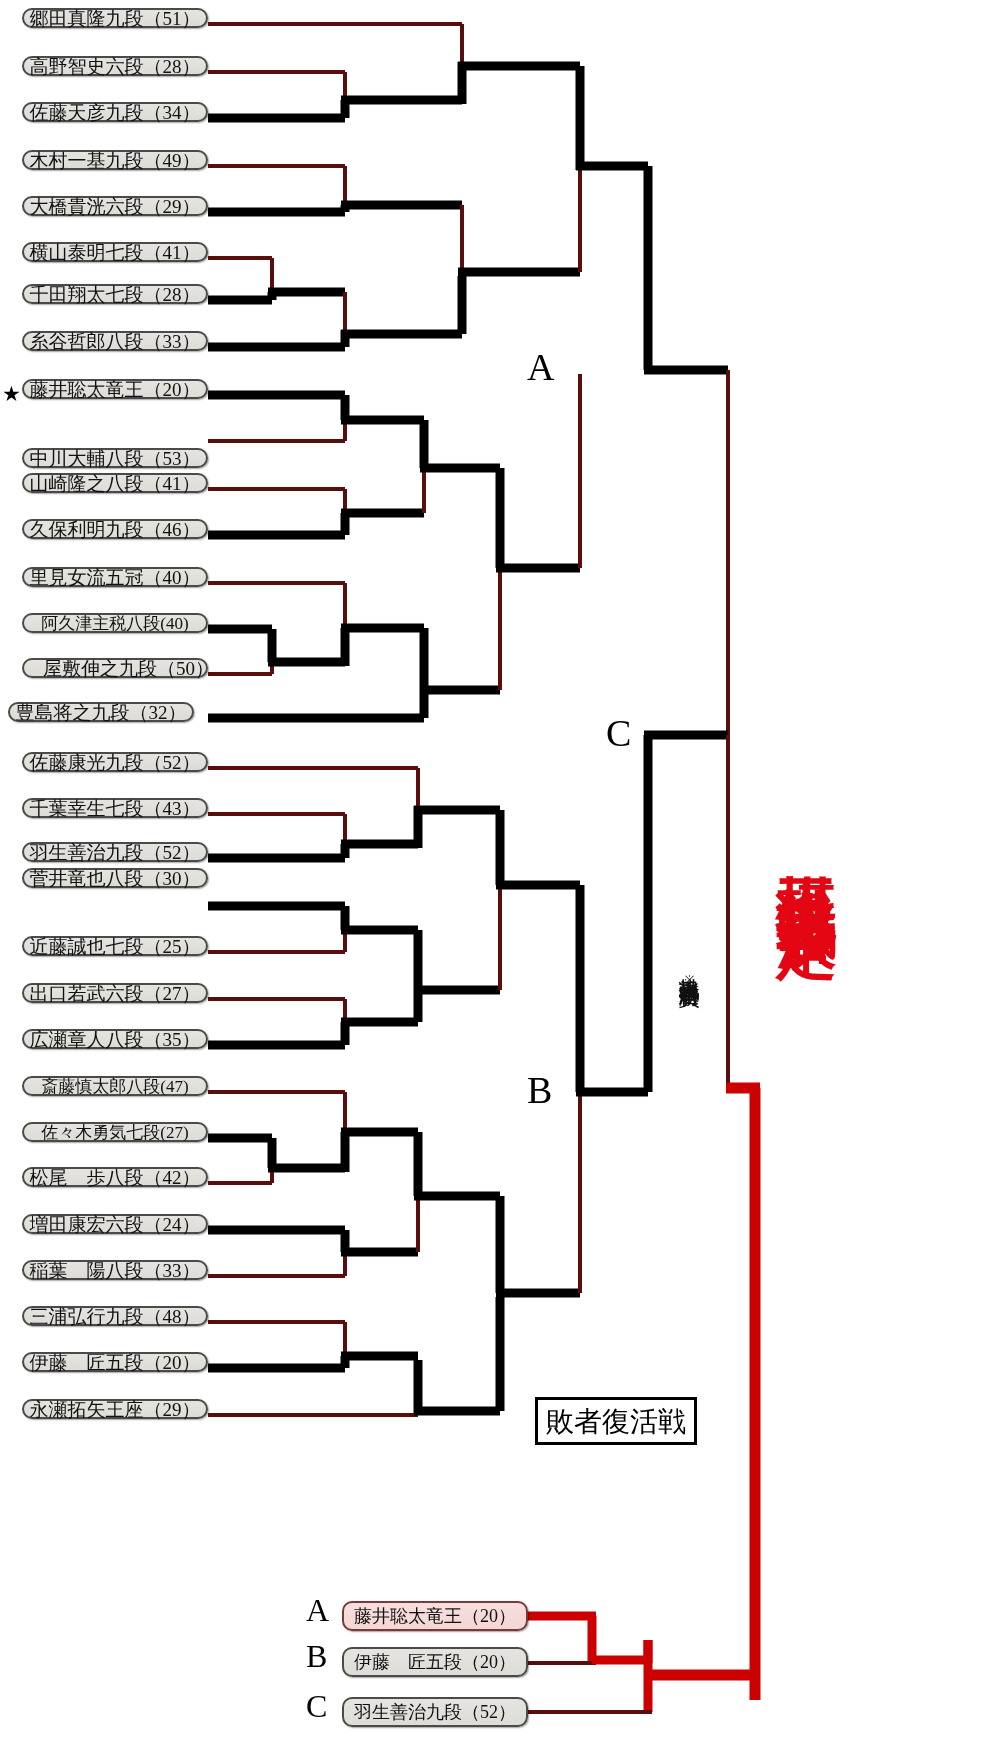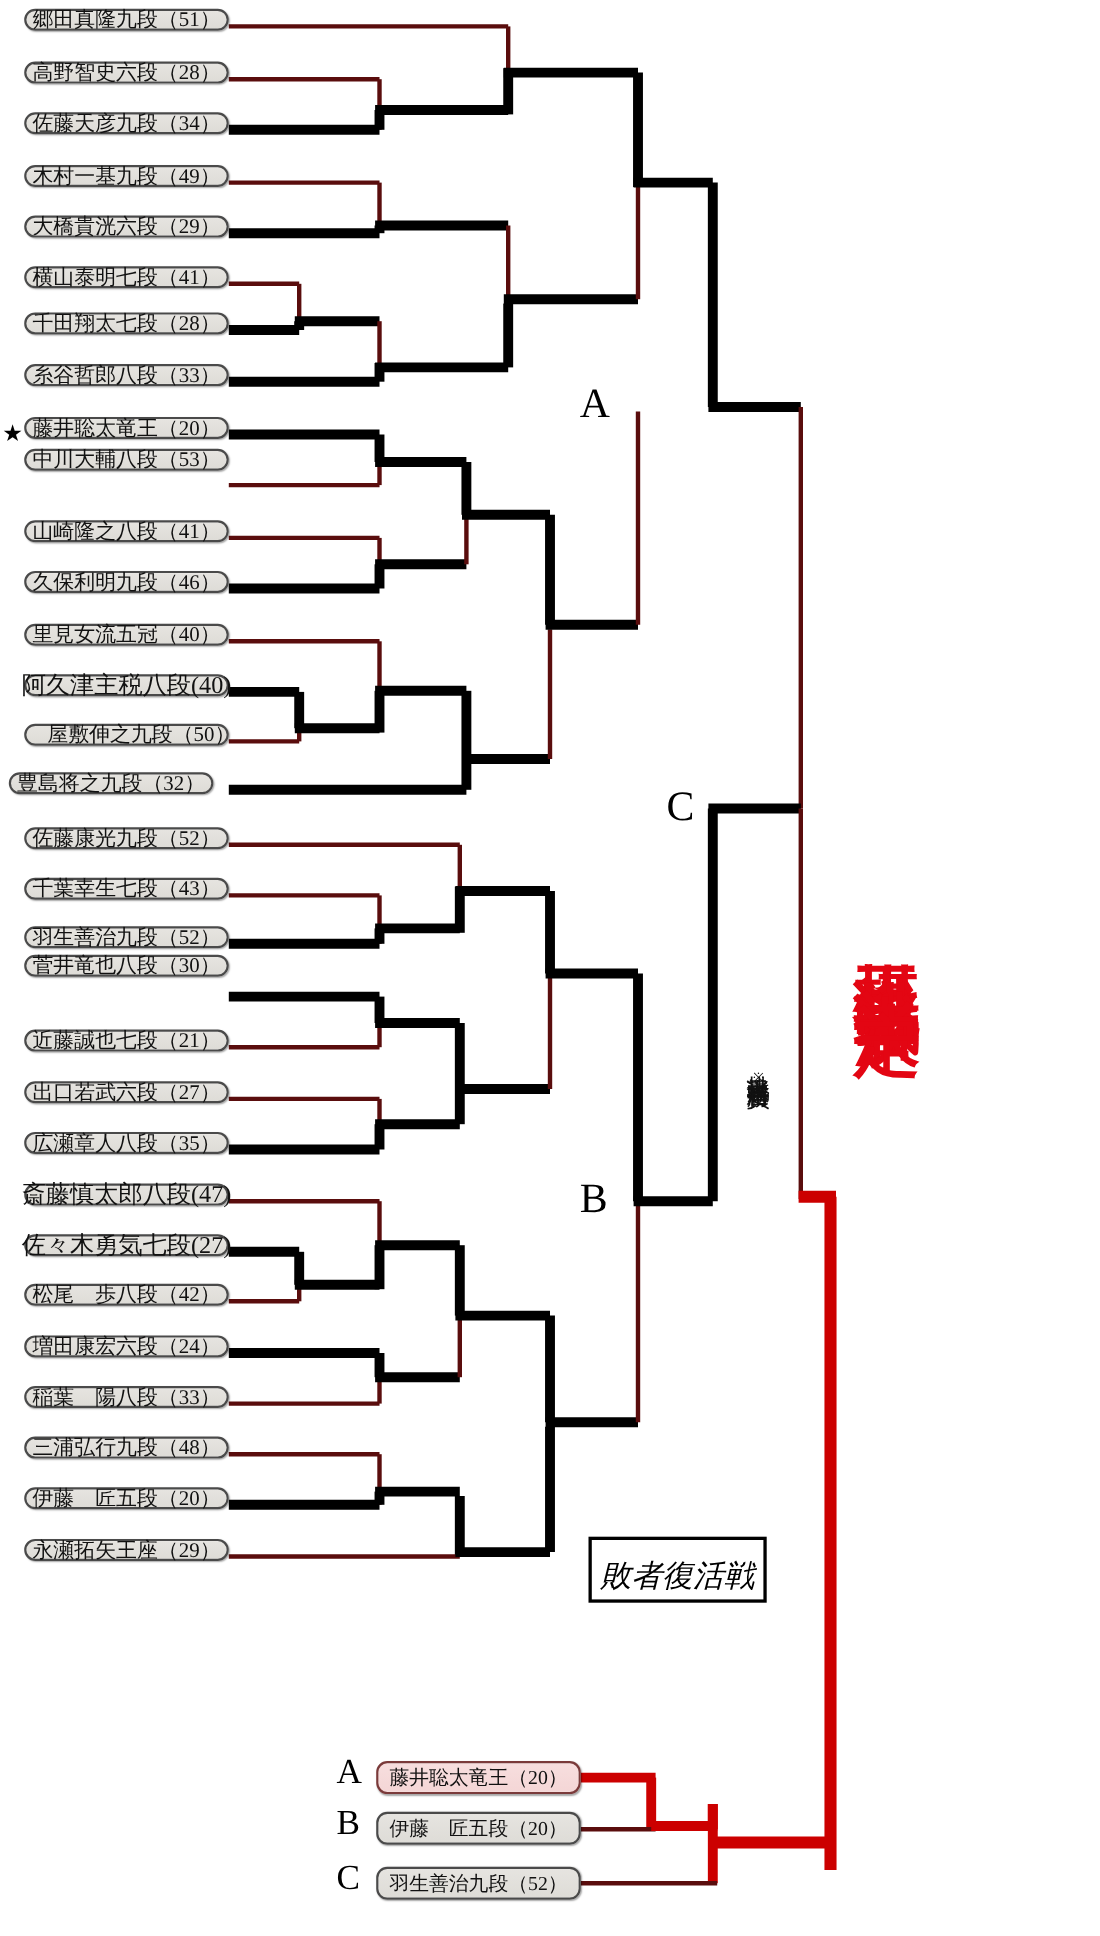--- a/index.html
+++ b/index.html
@@ -15,21 +15,21 @@
     border:2px solid #4a4a4a;
     border-radius:10px;
     background:linear-gradient(#e6e4e0,#dedcd7);
     box-shadow:1px 1px 1.5px rgba(0,0,0,.35);
     display:flex;align-items:center;justify-content:center;
     font-family:"Liberation Serif","DejaVu Serif",serif;
     font-size:19px;line-height:1;color:#111;
     letter-spacing:0px;
     white-space:nowrap;
   }
-  .node.narrow{font-size:22px;}
+  .node.narrow{font-size:17px;}
   .node.highlight{
     background:linear-gradient(#f7dede,#f4d6d6);
     border-color:#7a3a3a;
   }
   .star{
     position:absolute;font-size:21px;color:#000;line-height:1;
   }
   .stagelabel{
     position:absolute;
     font-family:"Liberation Serif","DejaVu Serif",serif;
@@ -54,25 +54,24 @@
     text-orientation:upright;
     font-family:"Liberation Serif","DejaVu Serif",serif;
     font-size:60px;font-weight:700;color:#e30613;
     letter-spacing:6px;line-height:1.12;
   }
   .boxlabel{
     position:absolute;
     box-sizing:border-box;
     border:3px solid #000;
     background:#fff;
-    padding:18px 8px 4px 8px;
+    padding:6px 8px 4px 8px;
     font-family:"Liberation Serif","DejaVu Serif",serif;
     font-size:28px;color:#000;line-height:1.15;
     white-space:nowrap;
-    font-style:italic;
   }
   .small-node{
     width:186px;height:30px;font-size:18px;
   }
 </style>
 </head>
 <body>
 
 <div id="stage">
 
@@ -238,32 +237,32 @@
 
   <div class="node" style="left:22px;top:8px;">郷田真隆九段（51）</div>
   <div class="node" style="left:22px;top:56px;">高野智史六段（28）</div>
   <div class="node" style="left:22px;top:102px;">佐藤天彦九段（34）</div>
   <div class="node" style="left:22px;top:150px;">木村一基九段（49）</div>
   <div class="node" style="left:22px;top:196px;">大橋貴洸六段（29）</div>
   <div class="node" style="left:22px;top:242px;">横山泰明七段（41）</div>
   <div class="node" style="left:22px;top:284px;">千田翔太七段（28）</div>
   <div class="node" style="left:22px;top:331px;">糸谷哲郎八段（33）</div>
   <div class="node" style="left:22px;top:379px;">藤井聡太竜王（20）</div>
-  <div class="node" style="left:22px;top:408px;">中川大輔八段（53）</div>
+  <div class="node" style="left:22px;top:448px;">中川大輔八段（53）</div>
   <div class="node" style="left:22px;top:473px;">山崎隆之八段（41）</div>
   <div class="node" style="left:22px;top:519px;">久保利明九段（46）</div>
   <div class="node" style="left:22px;top:567px;">里見女流五冠（40）</div>
   <div class="node narrow" style="left:22px;top:613px;">阿久津主税八段(40)</div>
   <div class="node" style="left:22px;top:658px;padding-left:27px;">屋敷伸之九段（50）</div>
   <div class="node" style="left:8px;top:702px;">豊島将之九段（32）</div>
   <div class="node" style="left:22px;top:752px;">佐藤康光九段（52）</div>
   <div class="node" style="left:22px;top:798px;">千葉幸生七段（43）</div>
   <div class="node" style="left:22px;top:842px;">羽生善治九段（52）</div>
   <div class="node" style="left:22px;top:868px;">菅井竜也八段（30）</div>
-  <div class="node" style="left:22px;top:936px;">近藤誠也七段（21）</div>
+  <div class="node" style="left:22px;top:936px;">近藤誠也七段（25）</div>
   <div class="node" style="left:22px;top:983px;">出口若武六段（27）</div>
   <div class="node" style="left:22px;top:1029px;">広瀬章人八段（35）</div>
   <div class="node narrow" style="left:22px;top:1076px;">斎藤慎太郎八段(47)</div>
   <div class="node narrow" style="left:22px;top:1122px;">佐々木勇気七段(27)</div>
   <div class="node" style="left:22px;top:1167px;">松尾　歩八段（42）</div>
   <div class="node" style="left:22px;top:1214px;">増田康宏六段（24）</div>
   <div class="node" style="left:22px;top:1260px;">稲葉　陽八段（33）</div>
   <div class="node" style="left:22px;top:1306px;">三浦弘行九段（48）</div>
   <div class="node" style="left:22px;top:1352px;">伊藤　匠五段（20）</div>
   <div class="node" style="left:22px;top:1399px;">永瀬拓矢王座（29）</div>

